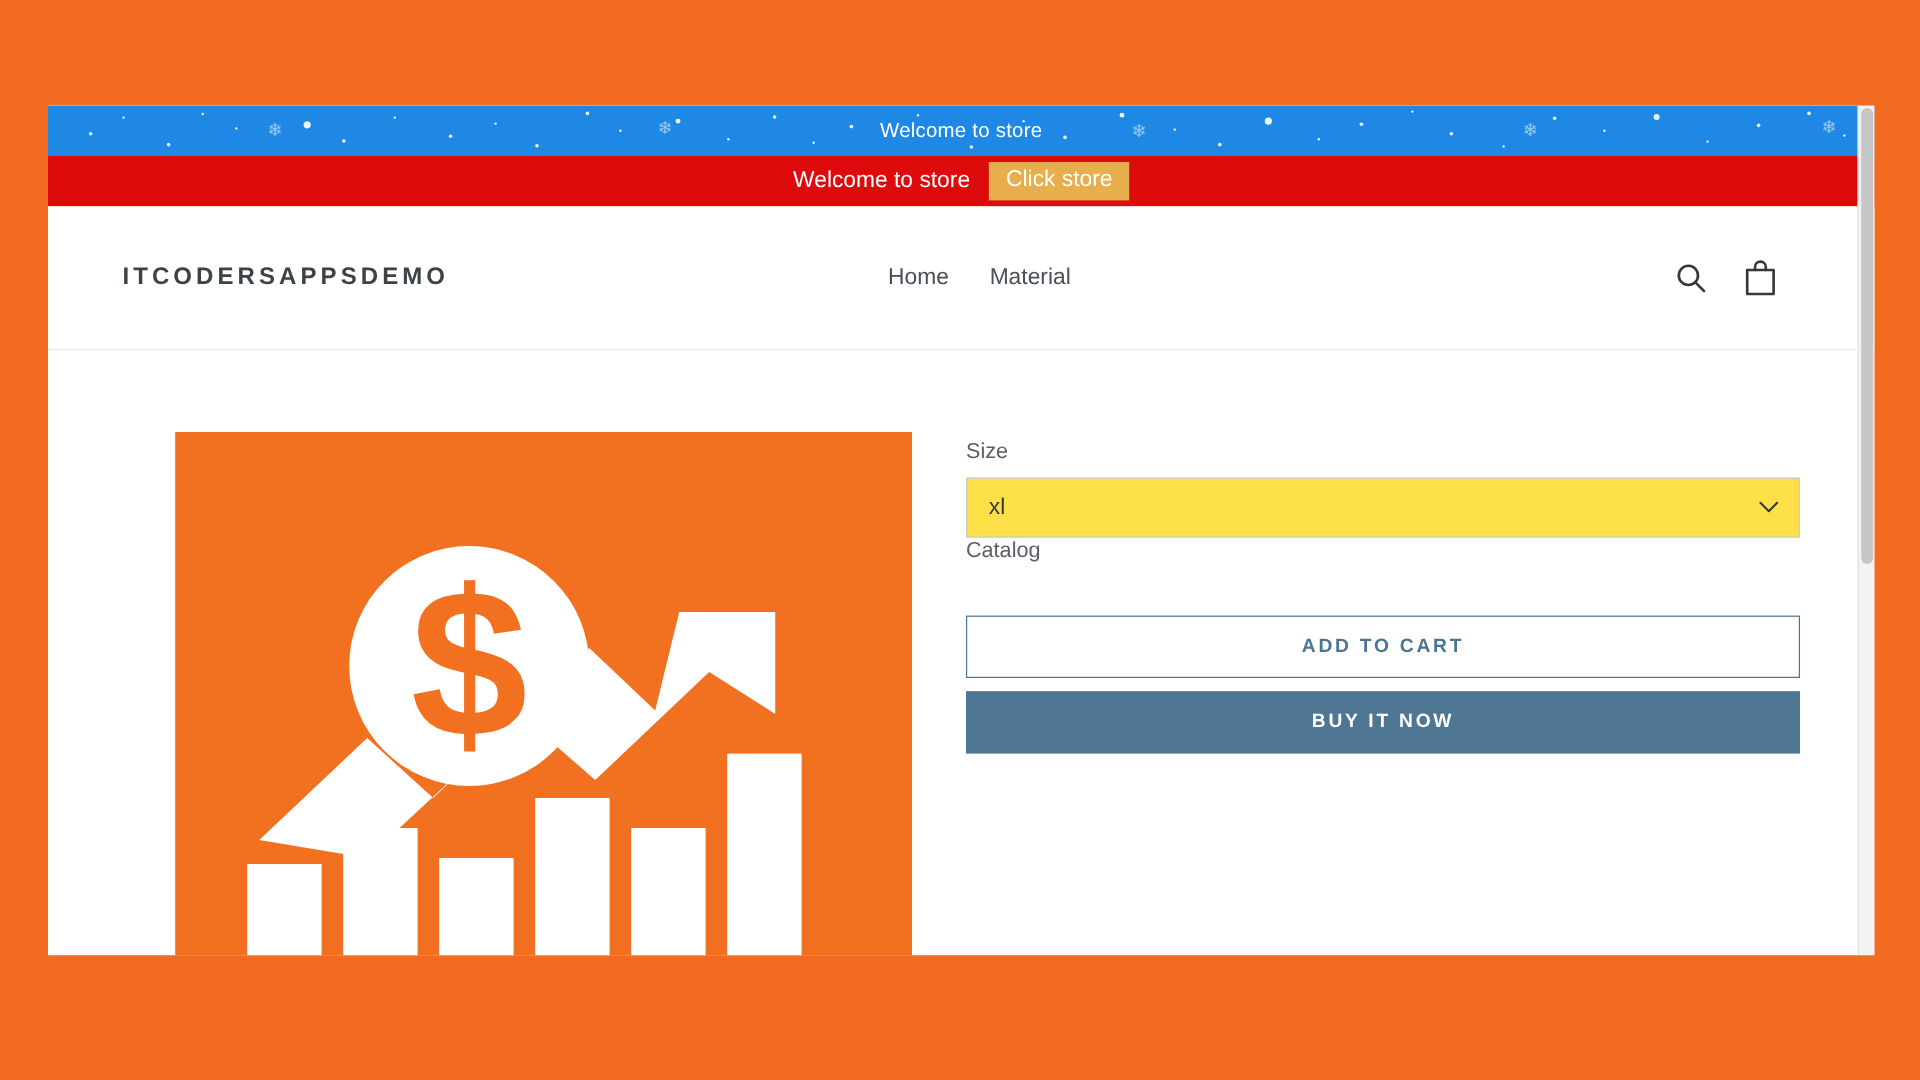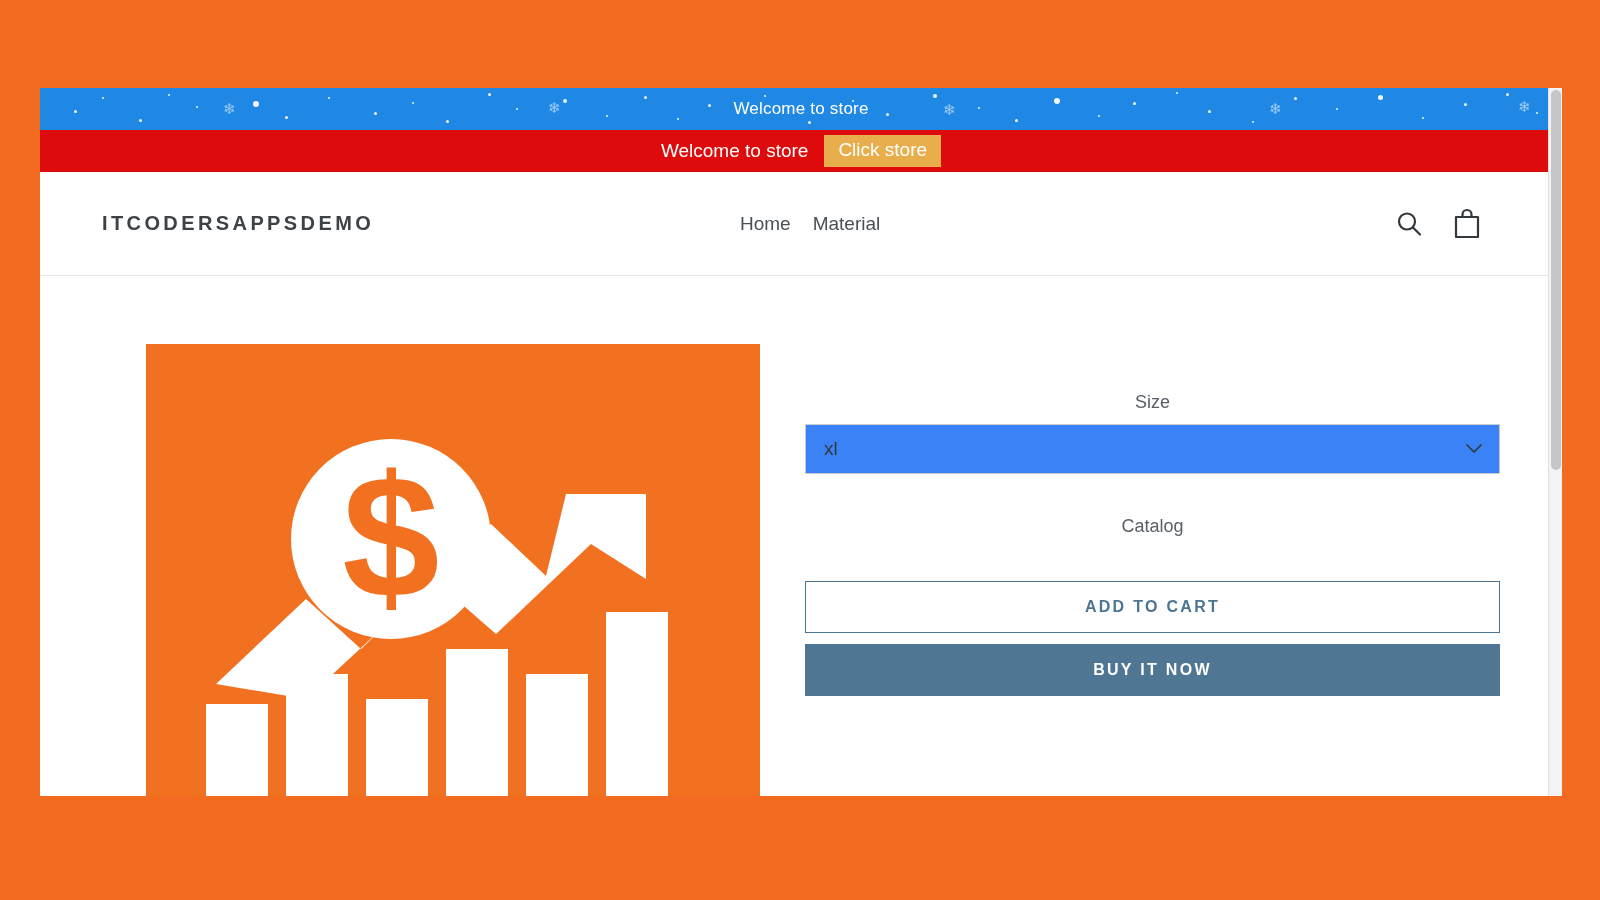--- a/index.html
+++ b/index.html
@@ -79,39 +79,39 @@
     color: #ffffff;
     font-size: 19px;
     padding: 4px 14px 6px;
     border: none;
     cursor: pointer;
     font-family: inherit;
   }
 
   
   #site-header {
-    height: 104px;
+    height: 120px;
     background: #ffffff;
     border-bottom: 1px solid #e4e6e8;
     display: flex;
     align-items: center;
     padding: 0 62px;
     position: relative;
   }
   #shop-logo {
     font-size: 20px;
     font-weight: 700;
     letter-spacing: 3.4px;
     color: #3d4246;
   }
   #main-nav {
     position: absolute;
     left: 700px;
     display: flex;
-    gap: 22px;
+    gap: 34px;
   }
   #main-nav a {
     color: #4a5056;
     font-size: 19px;
     text-decoration: none;
     cursor: pointer;
   }
   #header-actions {
     position: absolute;
     right: 80px;
@@ -159,35 +159,33 @@
   #product-price {
     margin-top: 23px;
     font-size: 23px;
     font-weight: 700;
     color: #626b74;
   }
 
   .option-row {
     display: flex;
     gap: 13px;
-    margin-top: 42px;
-    text-align: center;
   }
   .option-group { flex: 1; }
   .option-group.full { width: 100%; }
   .option-label {
     font-size: 18px;
     color: #5a6066;
     margin-bottom: 11px;
   }
   .select-shell {
     position: relative;
     height: 50px;
     border: 1px solid #c9ccce;
-    background: #3b82f6;
+    background: #fde047;
     display: flex;
     align-items: center;
     padding: 0 40px 0 18px;
     cursor: pointer;
   }
   .select-value {
     font-size: 19px;
     color: #33383d;
   }
   .select-shell .chev {

